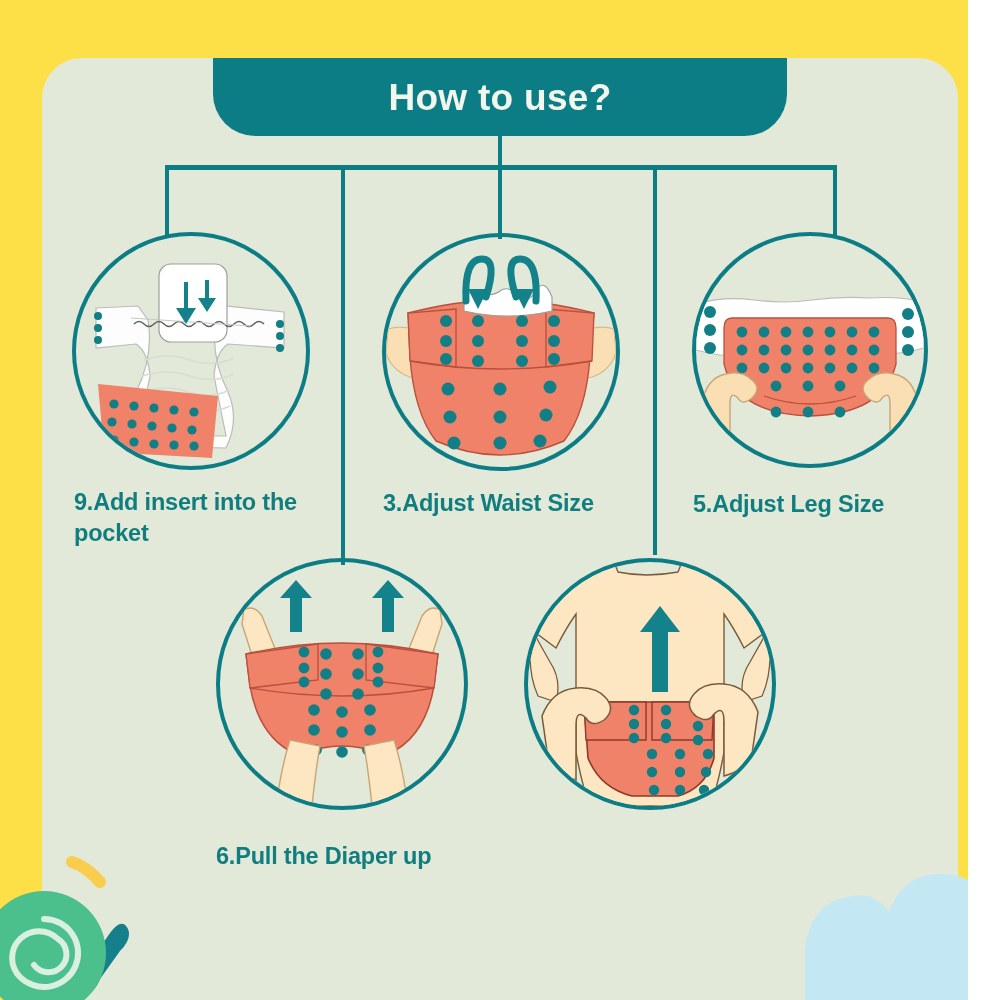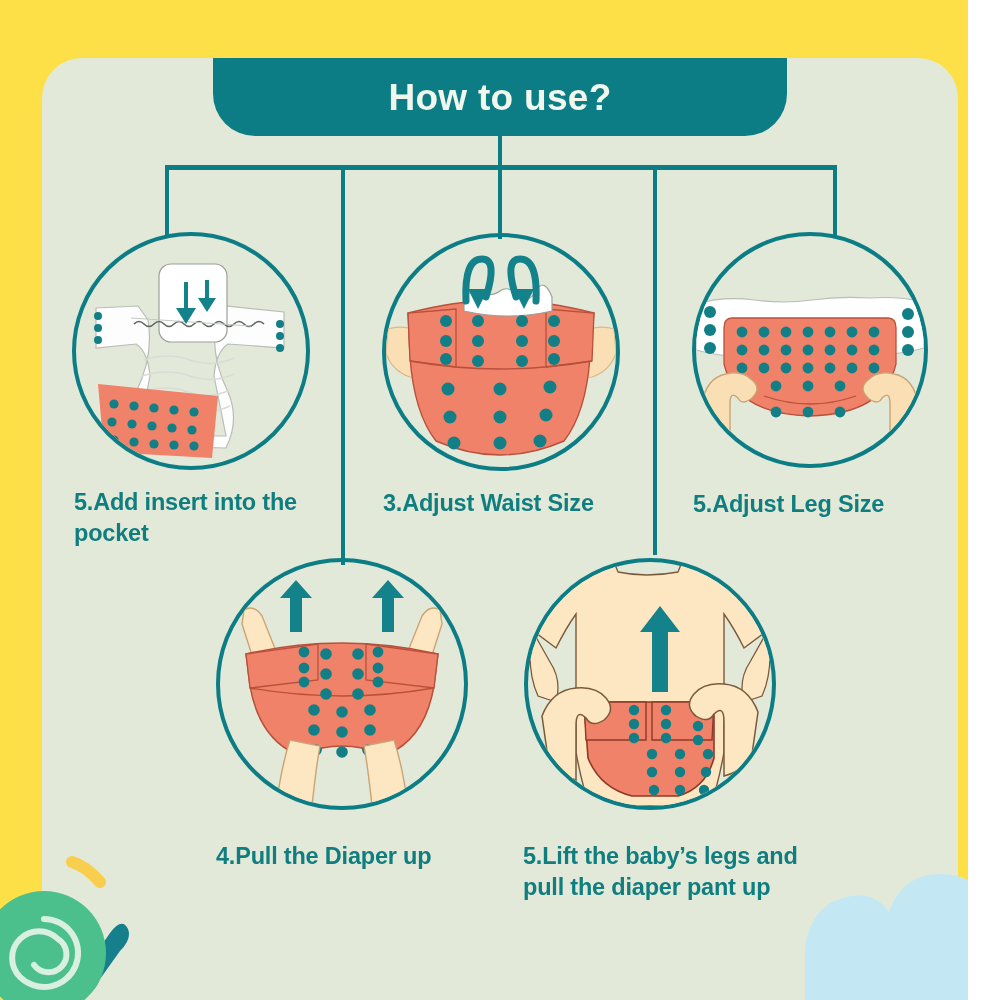--- a/index.html
+++ b/index.html
@@ -161,21 +161,21 @@
       <g fill="#117f85">
         <circle cx="22" cy="80" r="4"></circle>
           <circle cx="22" cy="92" r="4"></circle>
           <circle cx="22" cy="104" r="4"></circle>
         <circle cx="204" cy="88" r="4"></circle>
           <circle cx="204" cy="100" r="4"></circle>
           <circle cx="204" cy="112" r="4"></circle>
       </g>
     </svg>
   </div>
-  <div class="caption" style="left:74px; top:487px; width:262px;">5.Add insert into the pocket</div>
+  <div class="caption" style="left:74px; top:487px; width:262px;">9.Add insert into the pocket</div>
 
   <div class="step-circle" style="left:382px; top:233px; width:238px; height:238px;">
     <svg width="230" height="230" viewBox="0 0 230 230" xmlns="http://www.w3.org/2000/svg">
 
       <g fill="#fbdfb4" stroke="#d9b989" stroke-width="1.2">
         <path d="M2 92 Q22 86 40 100 Q54 112 48 128 Q40 144 24 140 Q6 134 0 116 Z"></path>
       </g>
       <g fill="#fbdfb4" stroke="#d9b989" stroke-width="1.2">
         <path d="M228 92 Q208 86 190 100 Q176 112 182 128 Q190 144 206 140 Q224 134 230 116 Z"></path>
       </g>
@@ -329,21 +329,21 @@
       <g fill="#fde6c2" stroke="#c9a474" stroke-width="1.4">
         <path d="M174 178 Q182 202 188 244 L152 244 Q148 206 144 184 Z"></path>
       </g>
 
       <g fill="#13828a">
         <path d="M60 36 L76 18 L92 36 L82 36 L82 70 L70 70 L70 36 Z"></path>
         <path d="M152 36 L168 18 L184 36 L174 36 L174 70 L162 70 L162 36 Z"></path>
       </g>
     </svg>
   </div>
-  <div class="caption" style="left:216px; top:841px; width:280px;">4.Pull the Diaper up</div>
+  <div class="caption" style="left:216px; top:841px; width:280px;">6.Pull the Diaper up</div>
 
   <div class="step-circle" style="left:524px; top:558px; width:252px; height:252px;">
     <svg width="244" height="244" viewBox="0 0 244 244" xmlns="http://www.w3.org/2000/svg">
 
       <g fill="#fde6c2" stroke="#7a5a3a" stroke-width="1.4">
         <path d="M86 0 L90 10 Q118 16 150 10 L154 0 L206 0 Q226 28 240 68 L216 86 Q206 66 196 52 L196 190 Q190 224 182 244 L62 244 Q54 224 48 190 L48 52 Q38 66 28 86 L4 68 Q18 28 38 0 Z"></path>
       </g>
 
       <g fill="#fde6c2" stroke="#7a5a3a" stroke-width="1.3">
         <path d="M4 68 L22 100 Q34 118 28 140 L10 134 Q-2 108 4 68 Z"></path>
@@ -379,21 +379,20 @@
       </g>
 
       <g fill="#fde6c2" stroke="#7a5a3a" stroke-width="1.5">
         <path d="M14 154 Q24 128 48 126 Q68 124 78 136 Q88 148 76 158 Q64 166 58 156 Q48 146 48 164 L48 218 Q30 214 20 196 Z"></path>
       </g>
       <g fill="#fde6c2" stroke="#7a5a3a" stroke-width="1.5">
         <path d="M230 150 Q220 124 196 122 Q176 120 166 132 Q156 144 168 154 Q180 162 186 152 Q196 142 196 160 L196 214 Q214 210 224 192 Z"></path>
       </g>
     </svg>
   </div>
-  <div class="caption" style="left:523px; top:841px; width:300px;">5.Lift the baby’s legs and pull the diaper pant up</div>
 
   <div id="snail">
     <svg width="200" height="160" viewBox="0 0 200 160" xmlns="http://www.w3.org/2000/svg">
 
       <path d="M18 140 Q20 112 50 104 L84 104 L86 60 Q88 44 100 52 Q108 58 102 72 L96 104 L110 104 L128 78 Q140 62 146 74 Q150 84 138 96 L118 124 Q112 140 96 144 L30 150 Z" fill="#15808c"></path>
 
       <circle cx="62" cy="98" r="62" fill="#4cc08c"></circle>
       <path d="M62 98 m0 -34 a34 34 0 1 1 -24 58 a26 26 0 1 1 38 -38 a18 18 0 1 1 -24 26" fill="none" stroke="#d9efe0" stroke-width="6" stroke-linecap="round"></path>
     </svg>
   </div>

